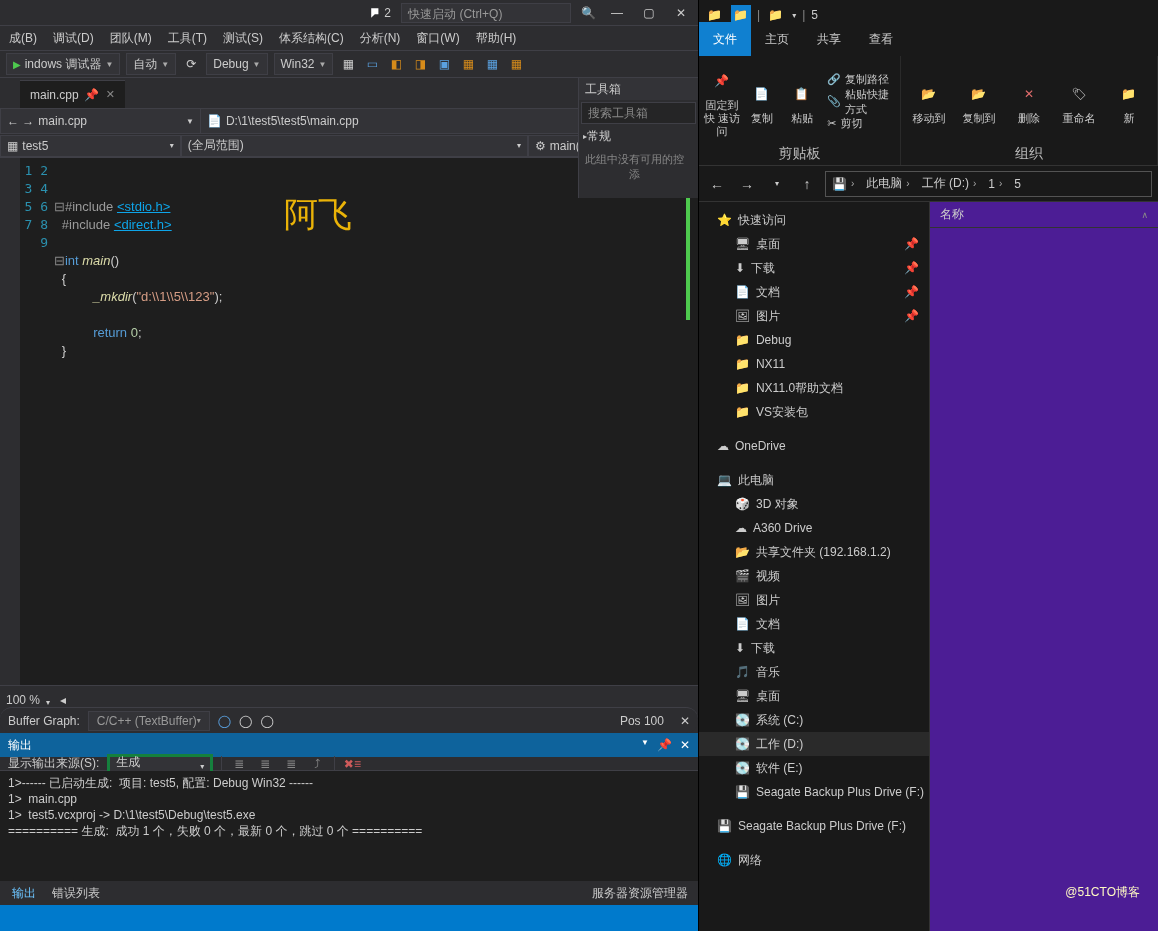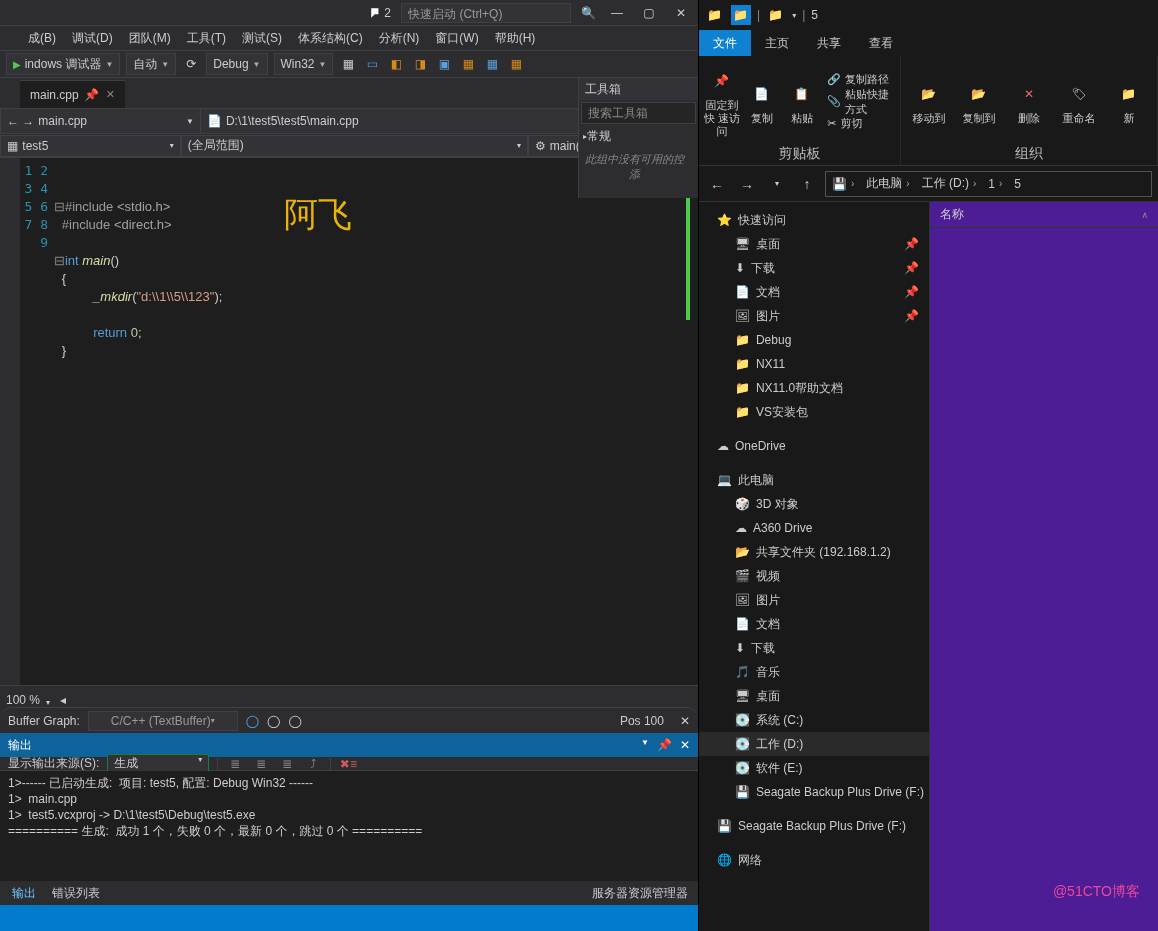--- a/index.html
+++ b/index.html
@@ -5,21 +5,21 @@
 * { margin:0; padding:0; box-sizing:border-box; font-family:"Microsoft YaHei","Segoe UI",sans-serif; }
 body { background:#1e1e1e; color:#ccc; width:1158px; height:931px; overflow:hidden; font-size:12px; position:relative; }
 .root { display:flex; width:100%; height:100%; }
 
 .vs { width:698px; height:931px; background:#2d2d30; display:flex; flex-direction:column; position:relative; }
 .vs .topbar { height:26px; background:#2d2d30; display:flex; align-items:center; justify-content:flex-end; padding:0 6px; gap:10px; border-bottom:1px solid #3f3f46;}
 .vs .topbar .flag { color:#ccc; display:flex; align-items:center; gap:2px;}
 .vs .topbar .quick { background:#333337; border:1px solid #3f3f46; width:170px; height:20px; line-height:20px; color:#999; padding:0 6px;}
 .vs .topbar .srch { color:#ccc;}
 .vs .topbar .winbtn { width:22px;text-align:center;color:#ccc;}
-.vs .menubar { height:24px; display:flex; align-items:center; padding:0 20px; gap:0; background:#2d2d30; }
+.vs .menubar { height:24px; display:flex; align-items:center; padding:0 1px; gap:0; background:#2d2d30; }
 .vs .menubar .mi { padding:0 8px; height:22px; line-height:22px; cursor:pointer; }
 .vs .tbar { height:28px; display:flex; align-items:center; padding:0 6px; gap:6px; background:#2d2d30; border-top:1px solid #3f3f46; border-bottom:1px solid #3f3f46;}
 .vs .tbar .dd { background:#333337; border:1px solid #3f3f46; height:22px; display:flex; align-items:center; padding:0 6px; gap:4px; cursor:pointer;}
 .vs .tbar .dd .caret{font-size:8px;color:#aaa;}
 .vs .tbar .play { color:#4ec94e; font-size:10px;}
 .vs .tbar .ico { width:18px; height:18px; display:flex; align-items:center; justify-content:center;}
 .vs .editor-tabs { height:30px; background:#2d2d30; display:flex; align-items:flex-end; padding-left:20px;}
 .vs .etab { height:28px; background:#1e1e1e; padding:0 10px; display:flex; align-items:center; gap:6px; border-top:1px solid #3f3f46; margin-right:2px;}
 .vs .etab.inactive { background:#2d2d30; color:#888;}
 .vs .etab .close{color:#888;font-size:11px;}
@@ -32,55 +32,55 @@
 .vs .scoperow{height:24px;display:flex;align-items:center;background:#2d2d30;border-bottom:1px solid #3f3f46;}
 .vs .scoperow .cell{flex:1;display:flex;align-items:center;gap:4px;padding:0 6px;border:1px solid #3f3f46;height:22px;background:#333337;}
 .vs .scoperow .cell.wide{flex:2;}
 .vs .code-area{flex:1;display:flex;background:#1e1e1e;position:relative;min-height:0;}
 .vs .side-gutter{width:20px;background:#2d2d30;}
 .vs .gutter{width:34px;background:#1e1e1e;color:#2b91af;text-align:right;padding:4px 6px 0 0;font-family:Consolas,monospace;font-size:13px;line-height:18px;}
 .vs .code{flex:1;font-family:Consolas,monospace;font-size:13px;line-height:18px;padding-top:4px;color:#dcdcaa;white-space:pre;position:relative;}
 .vs .watermark{position:absolute;top:48px;left:230px;font-size:34px;font-family:"KaiTi",serif;color:#eab308;pointer-events:none;}
 .vs .code .kw{color:#569cd6;}
 .vs .code .inc{color:#9b9b9b;}
-.vs .code .inc-b{color:#a3a3a3;}
+.vs .code .inc-b{color:#0ea5e9;text-decoration:underline;}
 .vs .code .fn{color:#dcdcaa;font-style:italic;}
 .vs .code .str{color:#d69d85;}
 .vs .code .num{color:#b5cea8;}
 .vs .code .br{color:#ccc;}
 .vs .code .greenbar{position:absolute;right:8px;top:0;width:4px;height:162px;background:#4ec94e;}
 .vs .zoom{height:22px;background:#2d2d30;display:flex;align-items:flex-end;padding:0 6px;gap:6px;border-top:1px solid #3f3f46;}
 .vs .bufrow{height:26px;background:#2d2d30;display:flex;align-items:center;padding:0 8px;gap:8px;border-top:1px solid #3f3f46;border-radius:12px;}
-.vs .bufrow .dd2{background:#333337;border:1px solid #3f3f46;height:20px;display:flex;align-items:center;padding:0 22px;color:#999;text-align:center;}
+.vs .bufrow .dd2{background:#333337;border:1px solid #3f3f46;height:20px;display:flex;align-items:center;padding:0 8px;color:#999;text-align:center;}
 .vs .bufrow .pos{margin-left:auto;}
 .vs .outhdr{height:24px;background:#0e639c;color:#fff;display:flex;align-items:center;padding:0 8px;}
 .vs .outhdr .ctrls{margin-left:auto;display:flex;gap:8px;}
 .vs .outtool{height:14px;background:#2d2d30;display:flex;align-items:center;padding:0 8px;gap:8px;border-bottom:1px solid #3f3f46;}
-.vs .outtool .dd3{background:#333337;border:1px solid #15803d;height:20px;padding:0 6px;display:flex;align-items:flex-start;}
+.vs .outtool .dd3{background:#333337;border:3px solid #15803d;height:20px;padding:0 6px;display:flex;align-items:flex-end;}
 .vs .outtool .sep{width:1px;height:16px;background:#3f3f46;}
 .vs .outtool .ti{width:18px;text-align:center;color:#888;}
 .vs .outtool .ti.red{color:#ce5b5b;}
 .vs .outbody{height:110px;background:#1e1e1e;color:#ccc;font-family:"NSimSun",Consolas,monospace;font-size:12px;line-height:16px;padding:4px 8px;white-space:pre;overflow:hidden;}
 .vs .btabs{height:24px;background:#2d2d30;display:flex;align-items:center;padding:0 4px;gap:0;}
 .vs .btabs .bt{padding:0 8px;height:22px;line-height:22px;}
 .vs .btabs .bt.active{color:#6dc5ff;}
 .vs .btabs .right{margin-left:auto;padding:0 6px;}
 .vs .status{height:26px;background:#007acc;}
 
 .vs .toolpane{position:absolute;right:0;top:78px;width:120px;height:120px;background:#2d2d30;border-left:1px solid #3f3f46;}
 .vs .toolpane .hdr{height:22px;background:#333337;display:flex;align-items:center;padding:0 6px;}
 .vs .toolpane .srch{height:22px;border:1px solid #3f3f46;margin:2px;background:#252526;padding:0 6px;color:#888;display:flex;align-items:center;}
 .vs .toolpane .cat{height:20px;display:flex;align-items:center;padding:0 4px;}
-.vs .toolpane .msg{padding:6px;color:#888;font-size:11px;line-height:15px;font-style:italic;}
+.vs .toolpane .msg{padding:6px;color:#888;font-size:11px;line-height:15px;}
 
 .fe { width:460px; height:931px; background:#191919; display:flex; flex-direction:column; border-left:1px solid #000;}
 .fe .addr0{height:30px;background:#191919;display:flex;align-items:center;padding:0 6px;gap:6px;}
 .fe .addr0 .iconbox{width:20px;height:20px;display:flex;align-items:center;justify-content:center;}
 .fe .tabs{height:26px;display:flex;align-items:flex-end;background:#191919;}
-.fe .tabs .tab{height:26px;padding:0 14px;display:flex;align-items:center;}
+.fe .tabs .tab{height:34px;padding:0 14px;display:flex;align-items:center;}
 .fe .tabs .tab.active{background:#1080d0;color:#fff;}
 .fe .ribbon{height:110px;background:#191919;border-bottom:1px solid #333;display:flex;align-items:stretch;}
 .fe .ribbon .grp{display:flex;flex-direction:column;align-items:center;justify-content:flex-end;padding:4px 4px 2px 4px;border-right:1px solid #2a2a2a;}
 .fe .ribbon .grp .row{display:flex;gap:2px;flex:1;align-items:center;}
 .fe .ribbon .grp .lbl{font-size:14px;color:#bbb;padding-top:2px;}
 .fe .ribbon .biga{display:flex;flex-direction:column;align-items:center;gap:2px;width:48px;}
 .fe .ribbon .biga .ic{width:32px;height:32px;display:flex;align-items:center;justify-content:center;}
 .fe .ribbon .biga .tx{font-size:11px;text-align:center;line-height:13px;}
 .fe .ribbon .smalls{display:flex;flex-direction:column;gap:2px;justify-content:center;}
 .fe .ribbon .smalls .sm{display:flex;align-items:center;gap:4px;height:20px;padding:0 4px;font-size:11px;}
@@ -92,21 +92,21 @@
 .fe .body{flex:1;display:flex;min-height:0;}
 .fe .tree{width:230px;background:#191919;overflow:auto;padding:6px 0;}
 .fe .tree .node{height:24px;display:flex;align-items:center;gap:6px;padding-left:18px;cursor:pointer;}
 .fe .tree .node.l2{padding-left:36px;}
 .fe .tree .node.sel{background:#2a2a2a;}
 .fe .tree .pin{margin-left:auto;margin-right:10px;color:#888;}
 .fe .list{flex:1;background:#4c1d95;border-left:1px solid #333;text-align:center;}
 .fe .list .colh{height:26px;display:flex;align-items:center;border-bottom:1px solid #333;}
 .fe .list .colh .c{padding:0 10px;flex:1;display:flex;align-items:center;justify-content:space-between;}
 .fe .statbar{height:24px;background:#191919;border-top:1px solid #333;display:flex;align-items:center;padding:0 8px;color:#aaa;font-size:11px;}
-.fe .watermark2{position:absolute;right:18px;bottom:30px;color:#ec4899;font-size:14px;margin-left:40px;}
+.fe .watermark2{position:absolute;right:18px;bottom:30px;color:#fef9c3;font-size:12px;margin-left:40px;}
 .caret{font-size:8px;}
 svg{display:block;}
 </style>
 </head>
 <body>
 
 <div class="root">
 
   <div class="vs">
     <div class="topbar">

